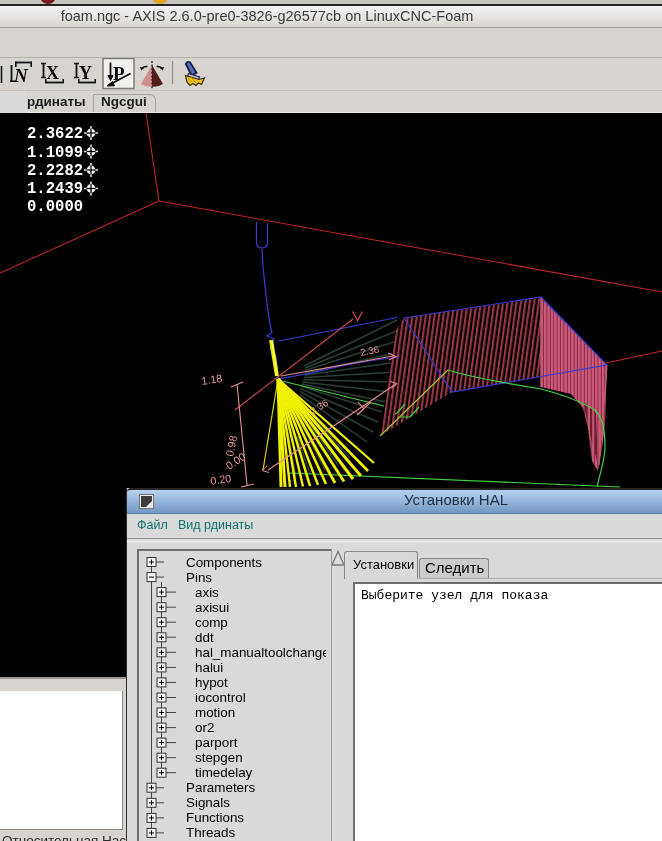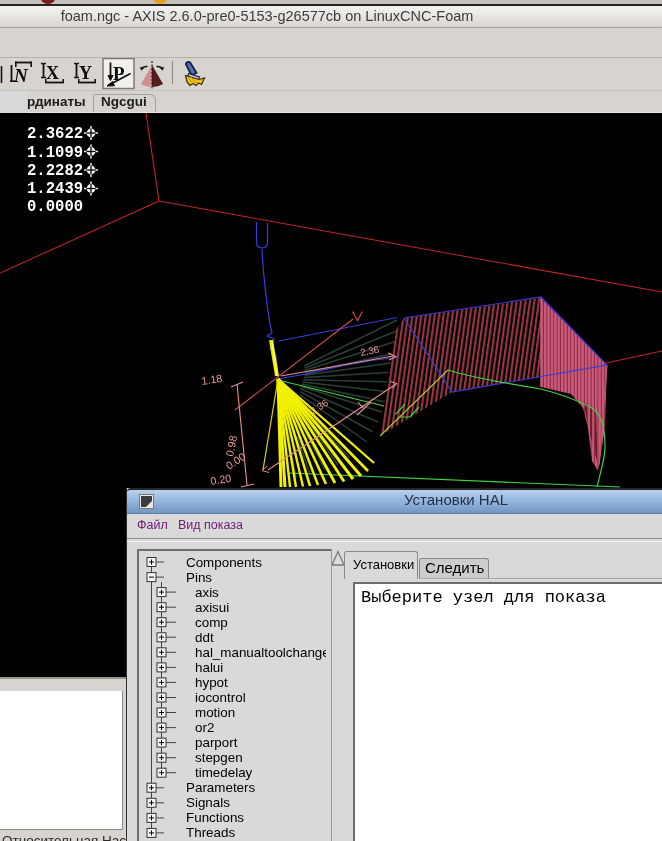--- a/index.html
+++ b/index.html
@@ -10,21 +10,21 @@
 </head>
 <body>
 
 <div class="abs" style="left:0;top:0;width:662px;height:5px;background:#c6c3be;overflow:hidden;">
   <div class="abs" style="left:40px;top:-12px;width:16px;height:16px;border-radius:50%;background:#7a1a1a;"></div>
   <div class="abs" style="left:152px;top:-12px;width:16px;height:16px;border-radius:50%;background:#e8a020;"></div>
 </div>
 <div class="abs" style="left:0;top:4px;width:662px;height:2px;background:#26251f;"></div>
 
 <div class="abs" style="left:0;top:6px;width:662px;height:21px;background:linear-gradient(#f4f3f1,#e2dfdb 70%,#d8d5d0);border-bottom:1px solid #a49f98;">
-  <div class="abs" style="left:267px;top:2px;transform:translateX(-50%);font-size:14.5px;color:#3c3c3c;white-space:nowrap;">foam.ngc - AXIS 2.6.0-pre0-5153-g26577cb on LinuxCNC-Foam</div>
+  <div class="abs" style="left:267px;top:2px;transform:translateX(-50%);font-size:14.5px;color:#3c3c3c;white-space:nowrap;">foam.ngc - AXIS 2.6.0-pre0-3826-g26577cb on LinuxCNC-Foam</div>
 </div>
 
 <div class="abs" style="left:0;top:28px;width:662px;height:29px;background:#d7d4cf;border-bottom:1px solid #b5b1ab;"></div>
 
 <div class="abs" style="left:0;top:58px;width:662px;height:33px;background:#d7d4cf;">
   <svg class="abs" style="left:0;top:0;" width="240" height="33" viewBox="0 0 240 33">
 
     <line x1="1.5" y1="8" x2="1.5" y2="25" stroke="#111" stroke-width="1.6"></line>
 
     <g stroke="#111" fill="none">
@@ -254,23 +254,23 @@
 <div class="abs" style="left:2px;top:833px;font-size:13.5px;color:#2a2a2a;white-space:nowrap;">Относительная Нас</div>
 
 <div class="abs" style="left:126px;top:488px;width:536px;height:353px;background:#d9d9d9;border-left:1px solid #2e2e2e;overflow:hidden;">
 
   <div class="abs" style="left:0;top:0;width:536px;height:23px;background:linear-gradient(#b9d2ef,#8fb1da 55%,#7497c2);border-top:2px solid #262626;border-bottom:1px solid #5c7ea8;border-top-left-radius:4px;">
     <div class="abs" style="left:13px;top:4.5px;width:11px;height:11px;background:#3c3c3c;border:1.5px solid #ececec;box-shadow:0 0 0 1px #777;"></div>
     <div class="abs" style="left:19px;top:11px;width:0;height:0;border-left:6px solid transparent;border-bottom:6px solid #e8e8e8;"></div>
     <div class="abs" style="left:329px;top:1px;transform:translateX(-50%);font-size:15px;color:#253246;">Установки HAL</div>
   </div>
 
-  <div class="abs" style="left:0;top:26px;width:536px;height:23px;font-size:12.5px;color:#701a75;">
+  <div class="abs" style="left:0;top:26px;width:536px;height:23px;font-size:12.5px;color:#0f766e;">
     <span class="abs" style="left:10px;top:4px;">Файл</span>
-    <span class="abs" style="left:51px;top:4px;">Вид показа</span>
+    <span class="abs" style="left:51px;top:4px;">Вид рдинаты</span>
   </div>
   <div class="abs" style="left:0;top:50px;width:536px;height:2px;border-top:1px solid #8e8e8e;border-bottom:1px solid #f2f2f2;"></div>
 
   <div class="abs" style="left:10px;top:61px;width:193px;height:300px;background:#d9d9d9;border:2px solid #6e6e6e;">
   </div>
   <svg class="abs" style="left:12px;top:63px;" width="187" height="290" viewBox="0 0 187 290">
     <line x1="12.5" y1="11" x2="12.5" y2="281.9" stroke="#444" stroke-width="1"></line>
     <line x1="22.5" y1="31" x2="22.5" y2="221.7" stroke="#444" stroke-width="1"></line>
     <line x1="12.5" y1="11.0" x2="25" y2="11.0" stroke="#444" stroke-width="1"></line>
     <rect x="8" y="6.5" width="9" height="9" fill="#f4f4f4" stroke="#333" stroke-width="1"></rect>
@@ -377,15 +377,15 @@
 
   <div class="abs" style="left:217px;top:63px;width:72px;height:27px;background:#d9d9d9;border:1px solid #888;border-bottom:none;border-top-left-radius:3px;border-top-right-radius:3px;">
     <div class="abs" style="left:8px;top:5px;font-size:13px;color:#000;">Установки</div>
   </div>
   <div class="abs" style="left:292px;top:70px;width:68px;height:20px;background:#cccccc;border:1px solid #888;border-bottom:none;border-top-left-radius:3px;border-top-right-radius:3px;">
     <div class="abs" style="left:5px;top:0px;font-size:15px;color:#000;">Следить</div>
   </div>
   <div class="abs" style="left:292px;top:90px;width:244px;height:1px;background:#aaa;"></div>
 
   <div class="abs" style="left:226px;top:94px;width:312px;height:266px;background:#fff;border:2px solid #6e6e6e;">
-    <div class="abs" style="left:6px;top:4px;font-family:'Liberation Mono',monospace;font-size:17px;color:#000;white-space:nowrap;">Выберите узел для показа</div>
+    <div class="abs" style="left:6px;top:4px;font-family:'Liberation Mono',monospace;font-size:13px;color:#000;white-space:nowrap;">Выберите узел для показа</div>
   </div>
 </div>
 
 </body></html>

